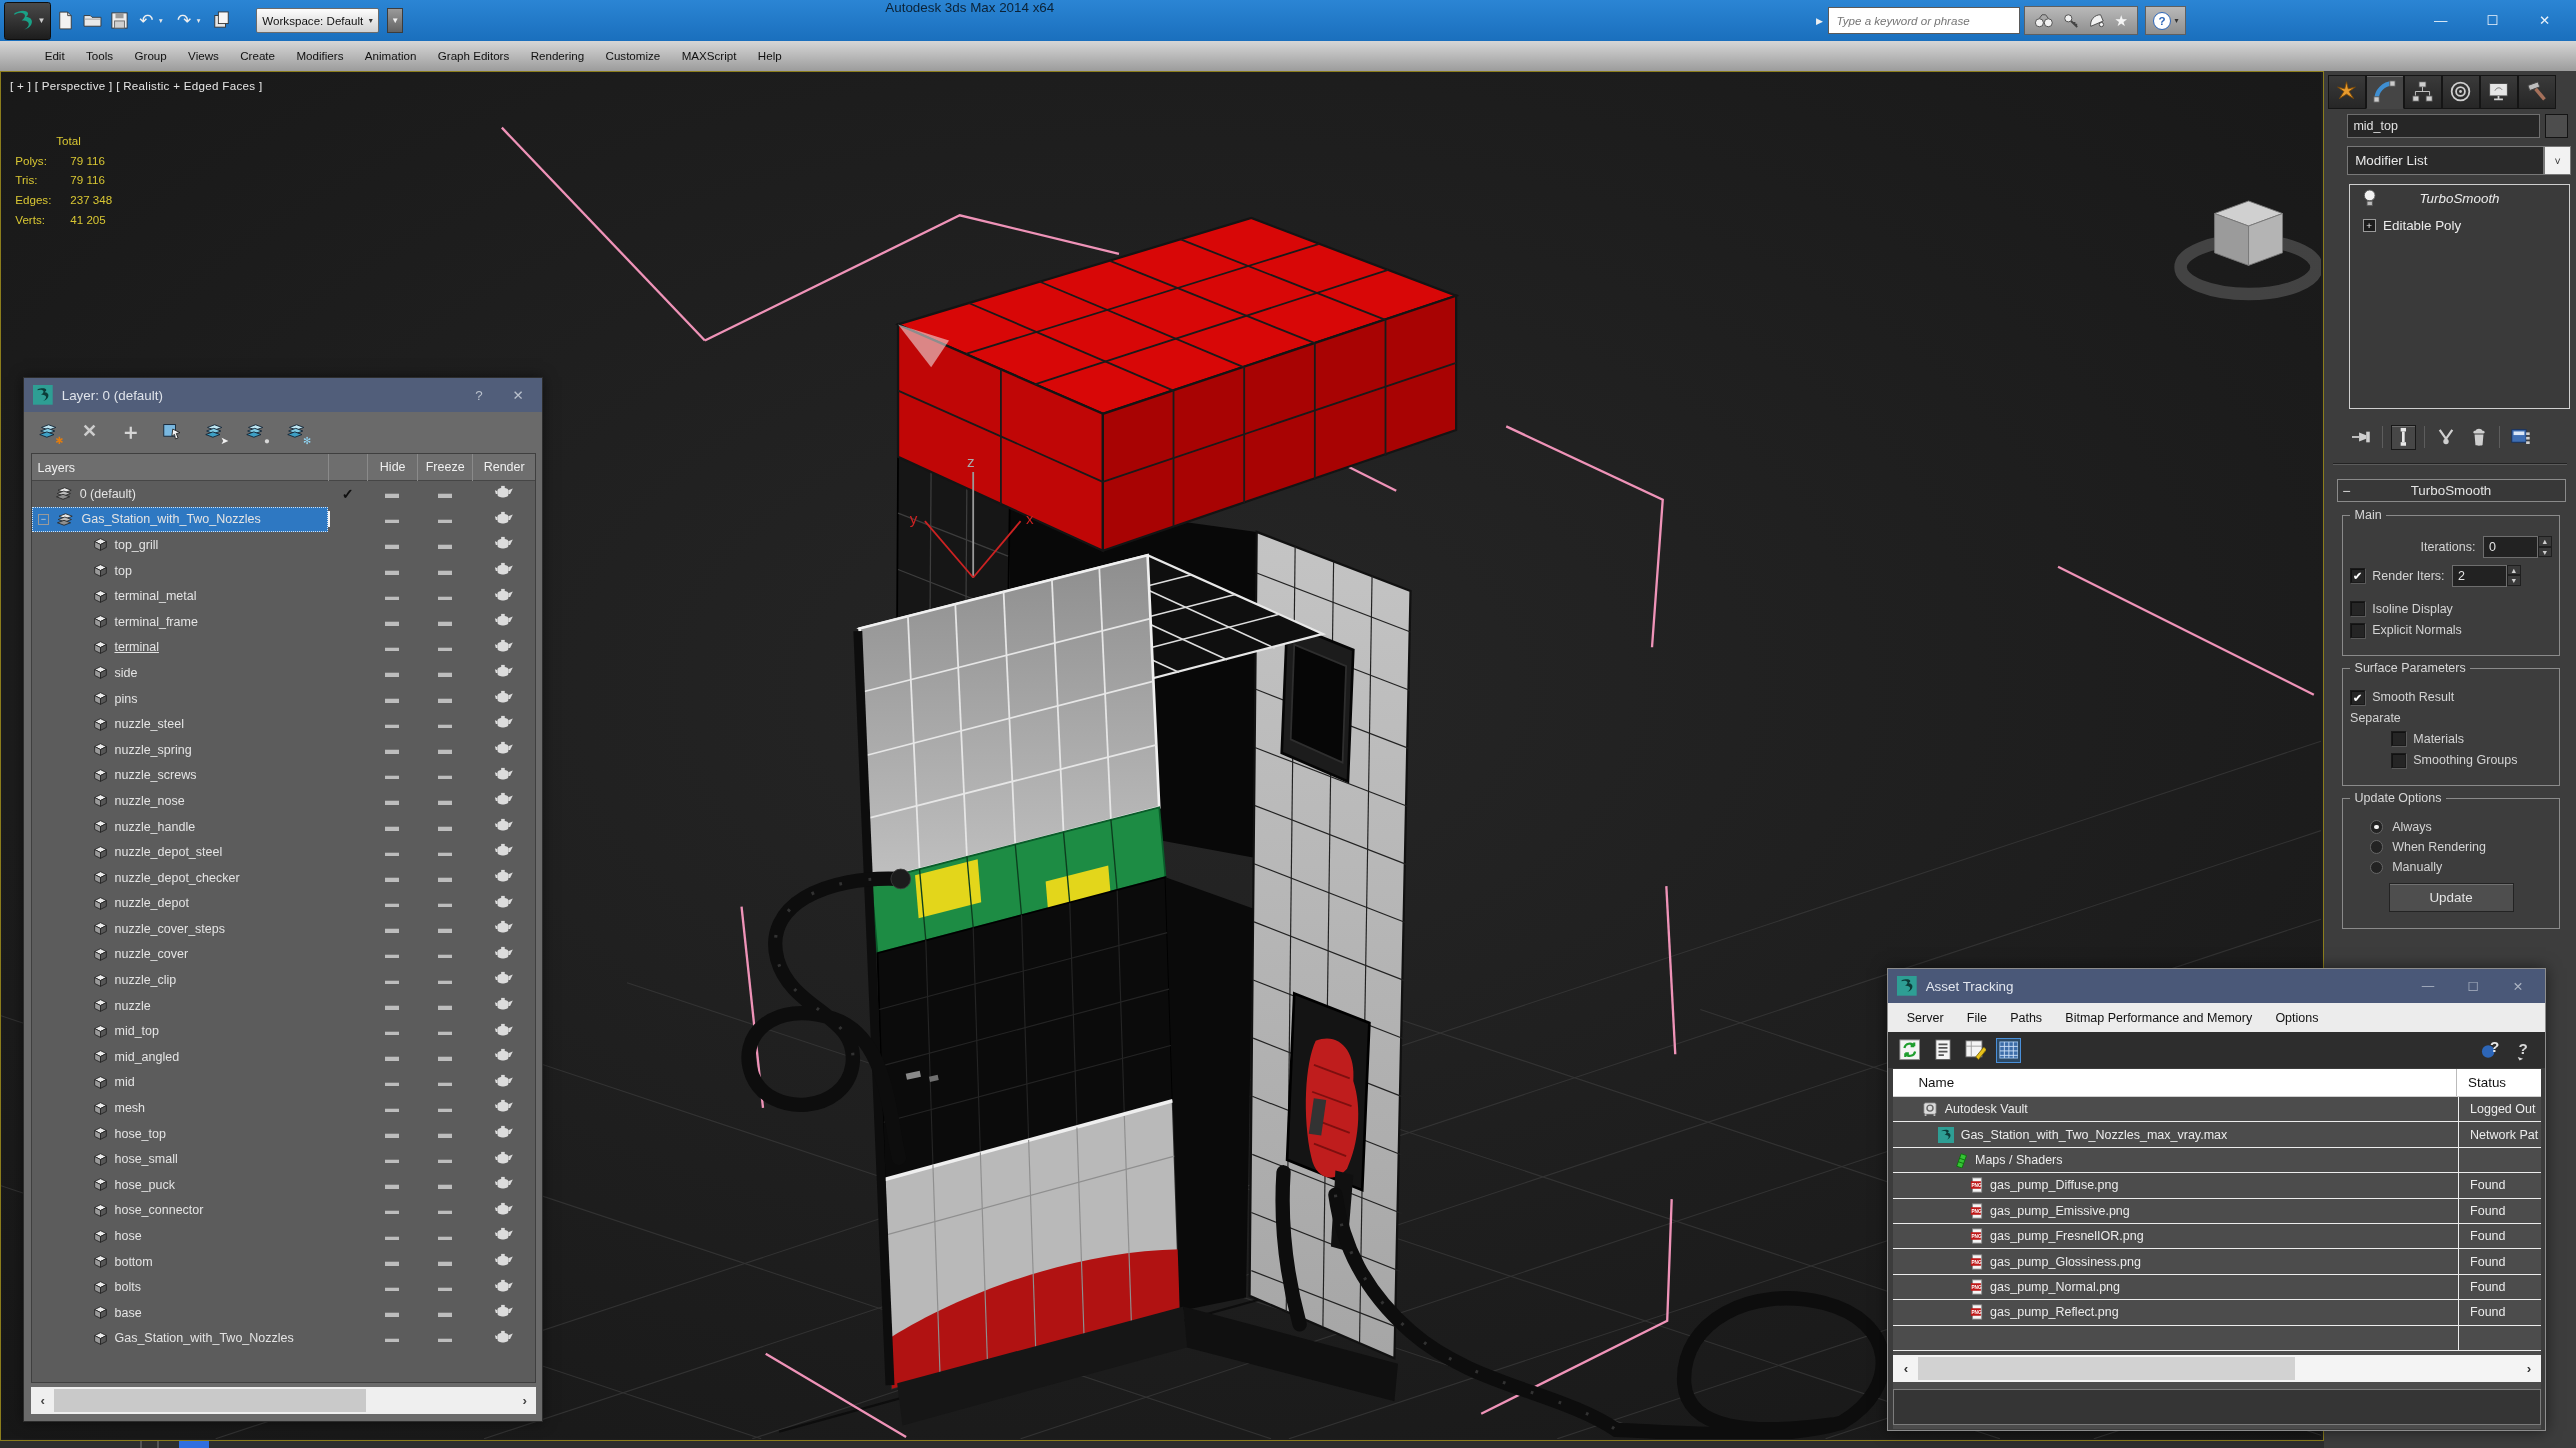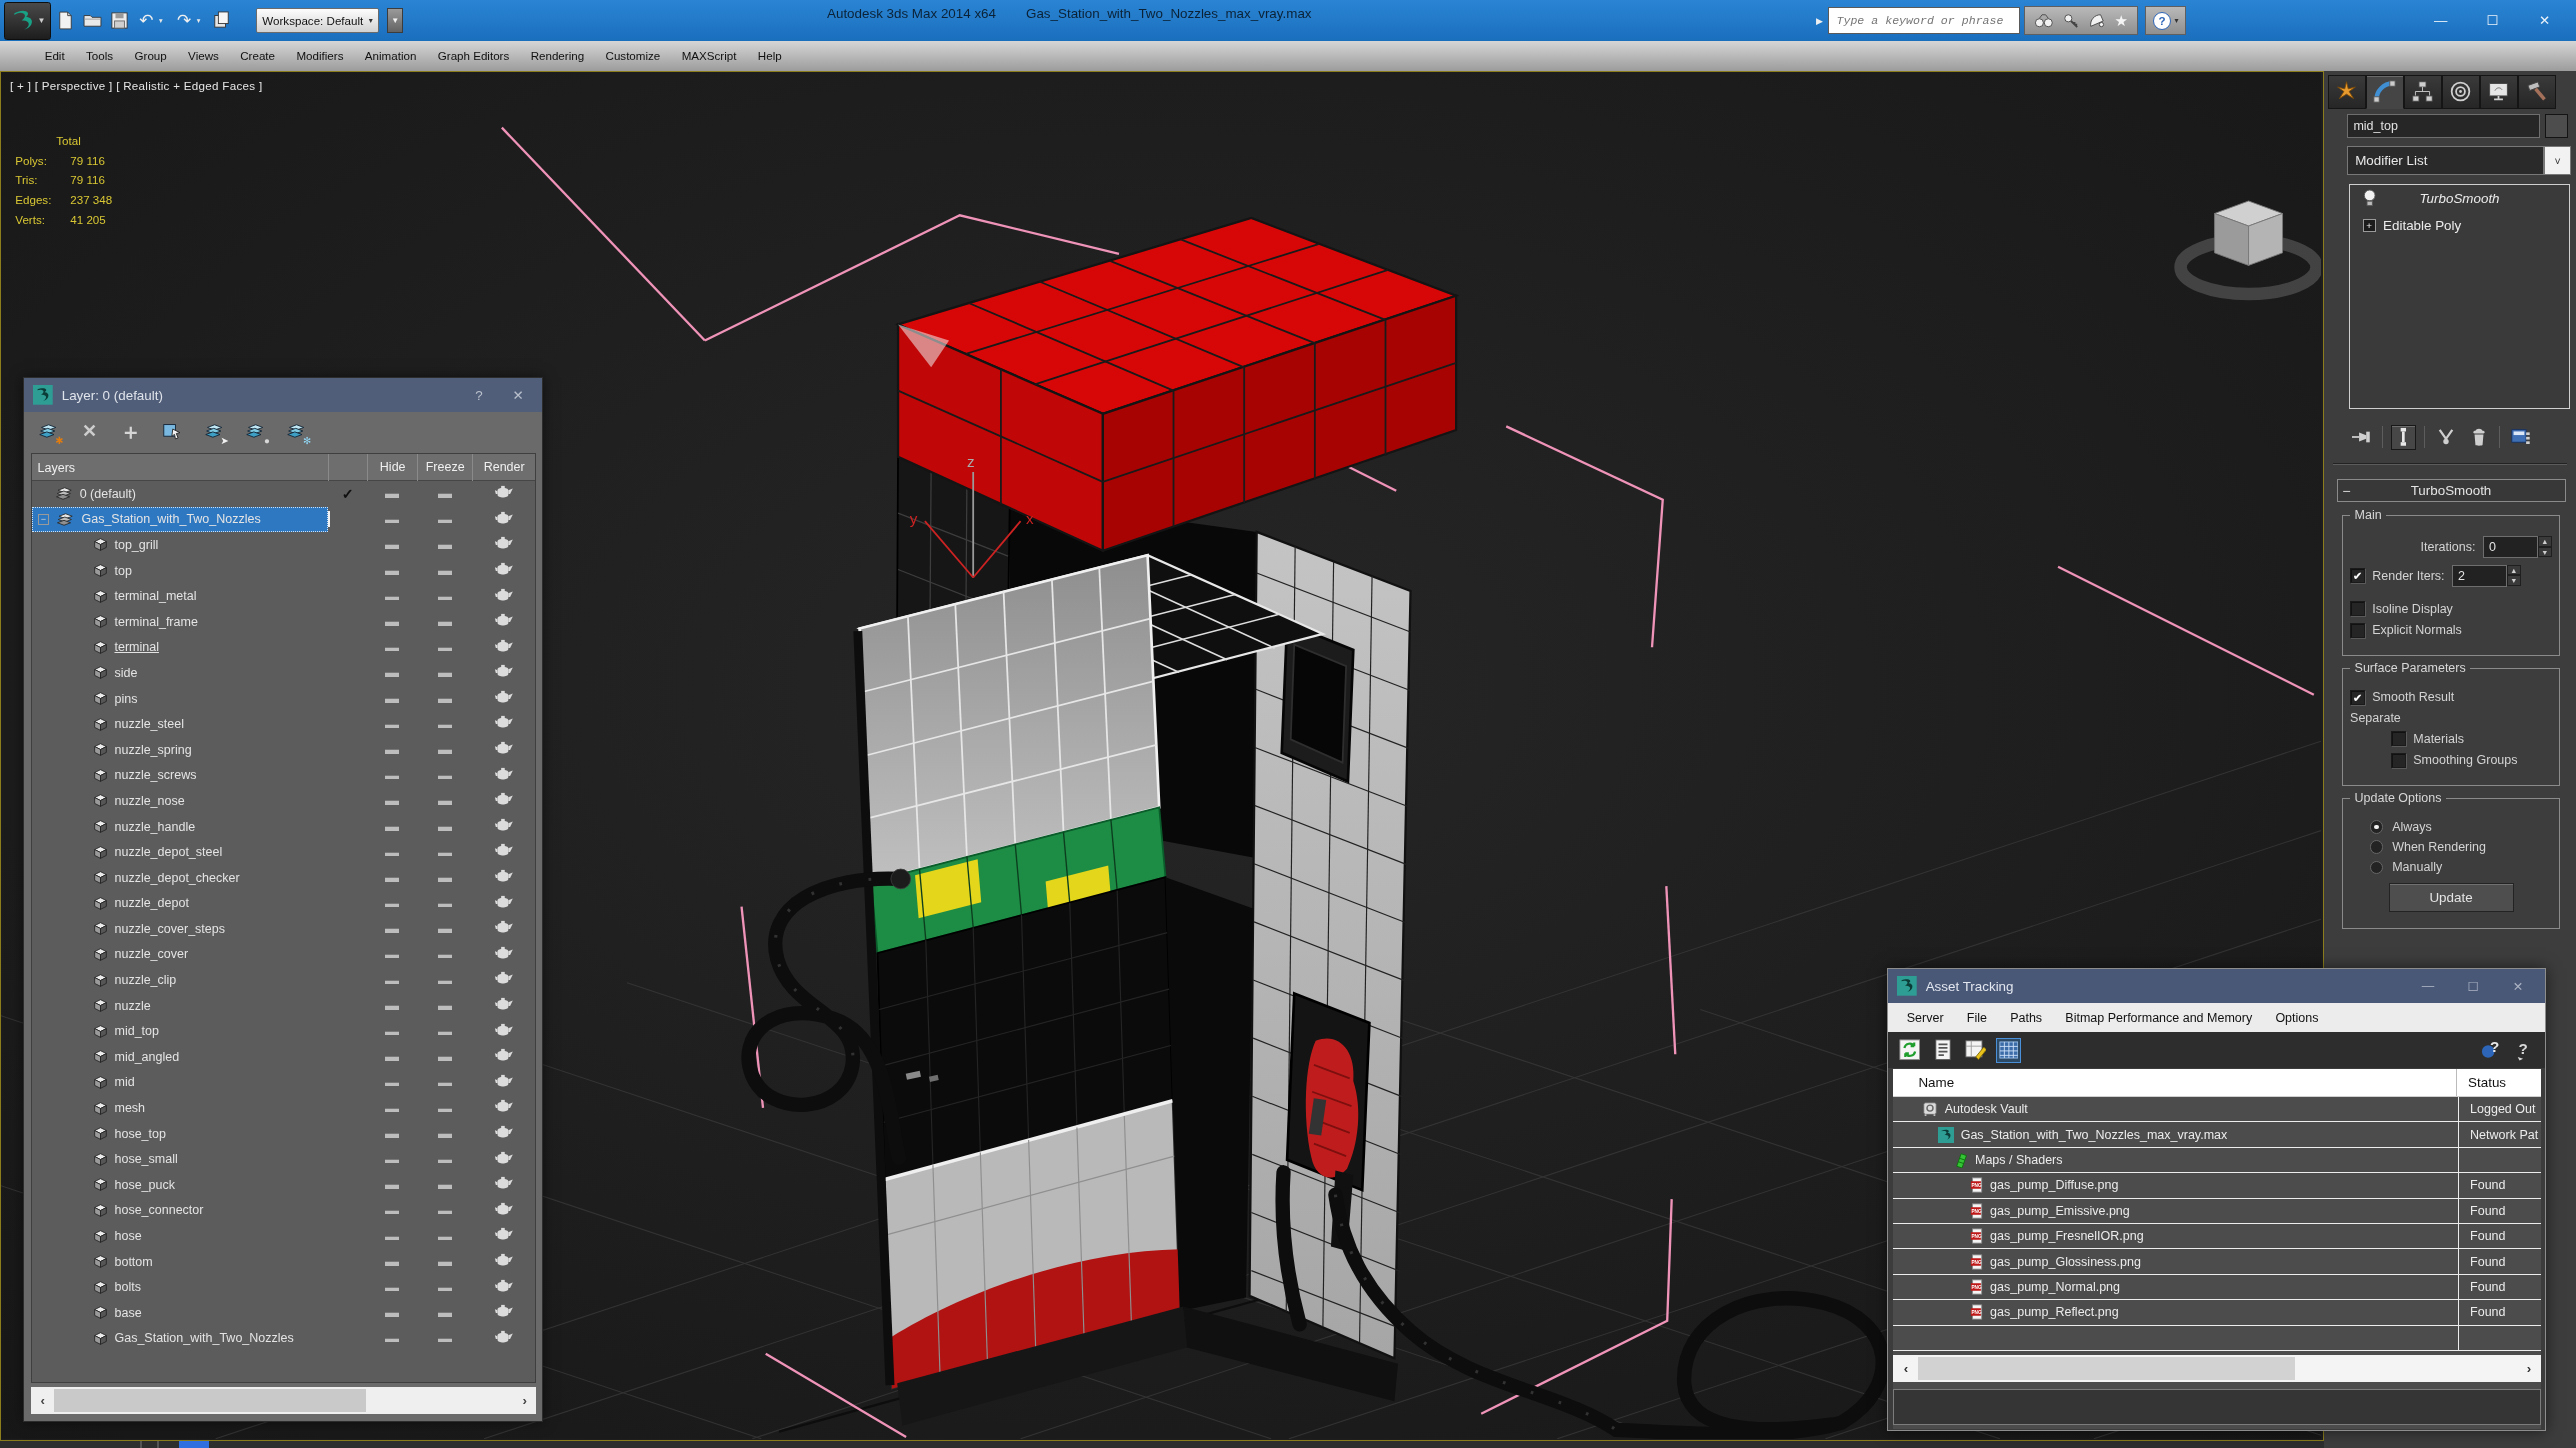--- a/index.html
+++ b/index.html
@@ -17,26 +17,26 @@
   .qat { position:absolute; left:55px; top:5.4px; height:30px; display:flex; align-items:center; gap:5.4px; }
   .qat-btn { width:21.5px; height:25px; display:flex; align-items:center; justify-content:center; color:#f0f0f0; }
   .qat-arrow { width:9px; color:#e8e8e8; font-size:7.2px; margin-left:-3.6px; }
   #workspace-combo { margin-left:18px; height:25px; background:linear-gradient(#fdfdfd,#d2d2d2);
     border:0.9px solid #6b6b6b; border-radius:1.8px; display:flex; align-items:center;
     padding:0 5.4px; color:#111; font-size:11.6px; gap:5.4px; }
   #workspace-combo .chev { font-size:8px; color:#333; }
   #qat-flyout { margin-left:2.7px; width:16px; height:25px; background:linear-gradient(#9a9a9a,#636363);
     border:0.9px solid #3c3c3c; color:#f2f2f2; font-size:8px; display:flex; align-items:center; justify-content:center; }
   #window-title { position:absolute; left:827px; top:0; height:26px; display:flex; align-items:center;
-    gap:30px; color:#0b2236; font-size:13.4px; }
+    gap:30px; color:#0b2236; font-size:13.4px;flex-direction:column; }
   #window-title .doc { color:#0b2236; }
   #help-search { position:absolute; left:1816px; top:4.5px; height:32px; display:flex; align-items:center; }
   #hs-expand { color:#f0f0f0; font-size:9px; margin-right:5.4px; }
   #search-input { width:192px; height:27px; border:0.9px solid #5a5a5a; background:#fff;
-    font-style:italic; color:#8a8a8a; font-size:11.6px; padding:0 7.2px; font-family:Liberation Mono, monospace; }
+    font-style:italic; color:#8a8a8a; font-size:11.6px; padding:0 7.2px; font-family:Liberation Sans, sans-serif; }
   .hs-icons { display:flex; align-items:center; gap:9px; background:linear-gradient(#b9b9b9,#8f8f8f);
     border:0.9px solid #5f5f5f; height:29px; padding:0 9px; margin-left:3.6px; }
   .hs-icons .star { color:#f5f5f5; font-size:15px; }
   .help-btn { margin-left:7.2px; width:41px; height:29px; background:linear-gradient(#b9b9b9,#8f8f8f);
     border:0.9px solid #5f5f5f; display:flex; align-items:center; justify-content:center; gap:3.6px; }
   .help-circle { width:18px; height:18px; border-radius:50%; background:#fff; border:1.8px solid #2d66b8;
     color:#2d66b8; font-weight:bold; font-size:11.6px; display:flex; align-items:center; justify-content:center; }
   #win-controls { position:absolute; right:5.4px; top:0; height:41px; display:flex; align-items:center; }
   #win-controls span { width:52px; height:41px; display:flex; align-items:center; justify-content:center;
     color:#eaf2fa; font-size:13.4px; }

